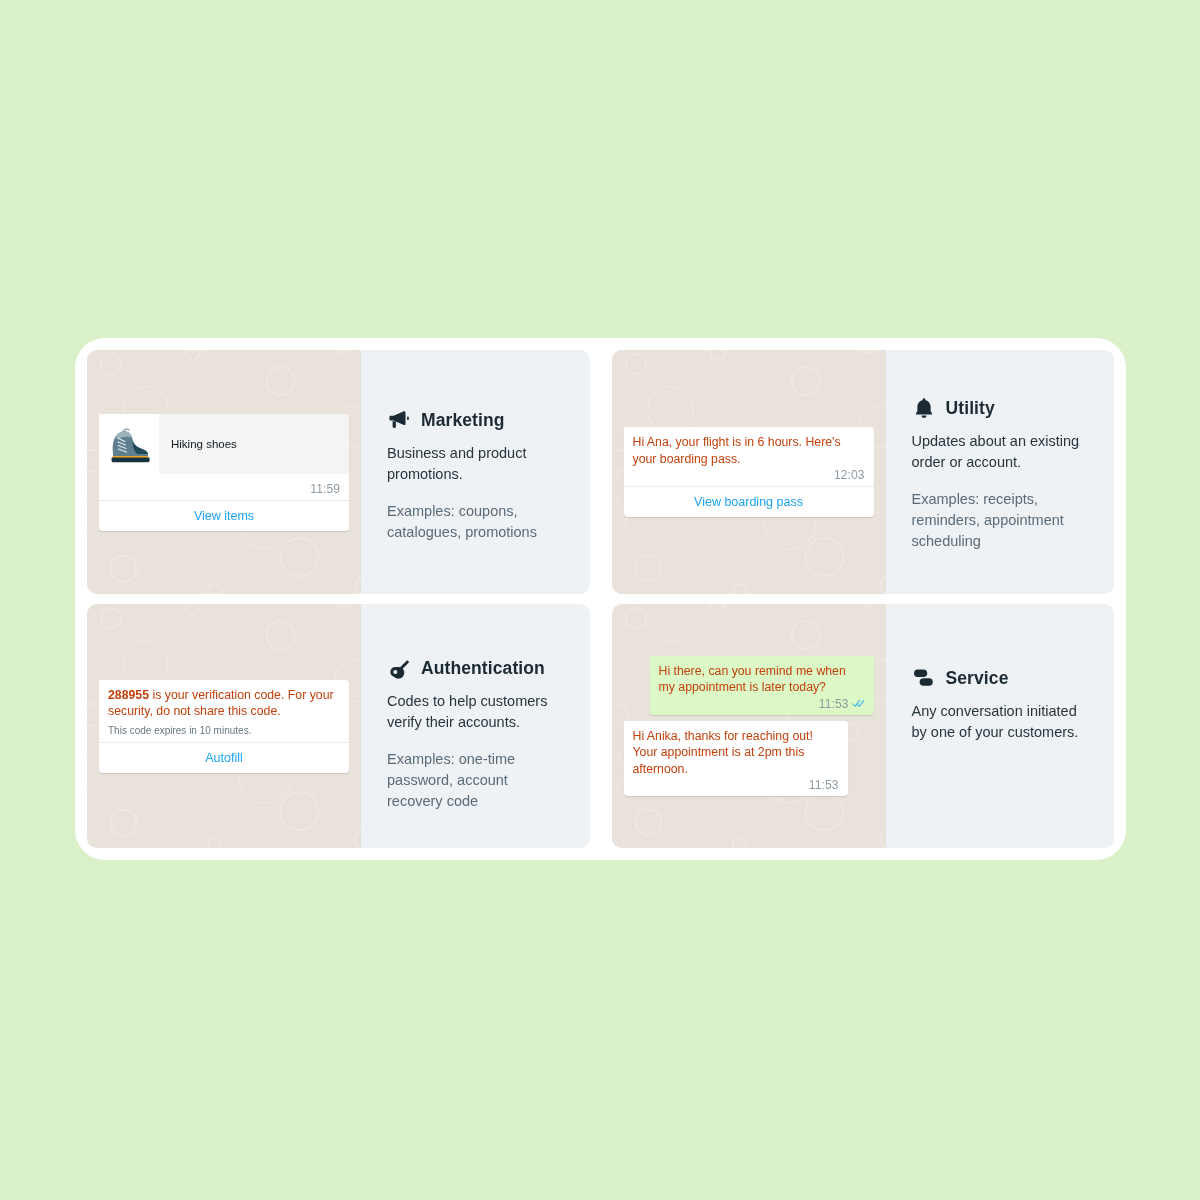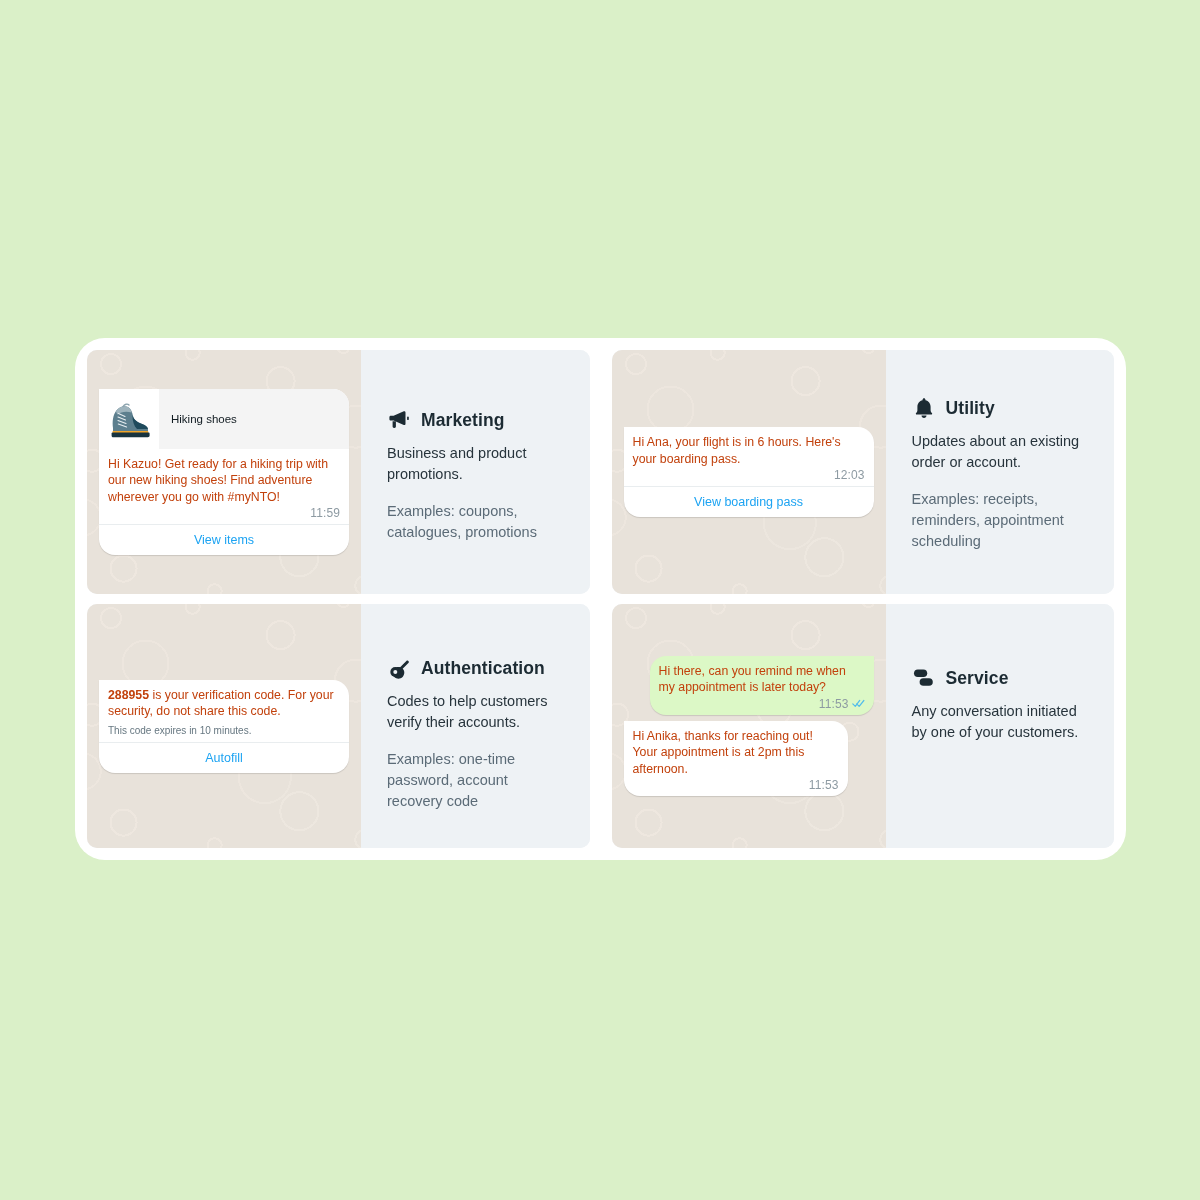--- a/index.html
+++ b/index.html
@@ -85,21 +85,21 @@
       radial-gradient(circle at 63% 68%, transparent 25px, #f0eae2 25px, #f0eae2 27px, transparent 27px),
       radial-gradient(circle at 92% 34%, transparent 20px, #f0eae2 20px, #f0eae2 22px, transparent 22px),
       radial-gradient(circle at 5%  66%, transparent 17px, #f0eae2 17px, #f0eae2 19px, transparent 19px);
   }
 
   .chat-stack { position: relative; z-index: 2; }
 
   
   .bubble {
     background: #ffffff;
-    border-radius: 16px;
+    border-radius: 4px;
     box-shadow: 0 1px 1px rgba(0,0,0,.13);
     overflow: hidden;
   }
   .bubble-in  { border-top-left-radius: 0; }
   .bubble-out { background: #dcf8c6; border-top-right-radius: 0; }
 
   .bubble-body { padding: 7px 9px 4px 9px; }
 
   .msg-text {
     font-size: 12.3px;
@@ -219,21 +219,20 @@
                     <path d="M15 19 L22.5 22"></path>
                     <path d="M15 22.5 L23 25.5"></path>
                     <path d="M15.3 26 L23.6 29"></path>
                   </g>
                   <path d="M20 8.5 C21.5 6 24.5 5.5 26 7" stroke="#8ba3ad" stroke-width="1.4" fill="none" stroke-linecap="round"></path>
                 </svg>
               </div>
               <div class="product-name" data-name="product-name-label">Hiking shoes</div>
             </div>
             <div class="bubble-body" data-name="bubble-body">
-              <div class="msg-text" data-name="message-text">Hi Kazuo! Get ready for a hiking trip with our new hiking shoes! Find adventure wherever you go with #myNTO!</div>
               <div class="meta-row" data-name="message-meta">
                 <span class="meta-time" data-name="message-timestamp">11:59</span>
               </div>
             </div>
             <div class="bubble-action" data-name="view-items-button">View items</div>
           </div>
         </div>
       </div>
       <div class="info-pane" data-name="info-pane-marketing">
         <div class="info-head" data-name="info-header">

